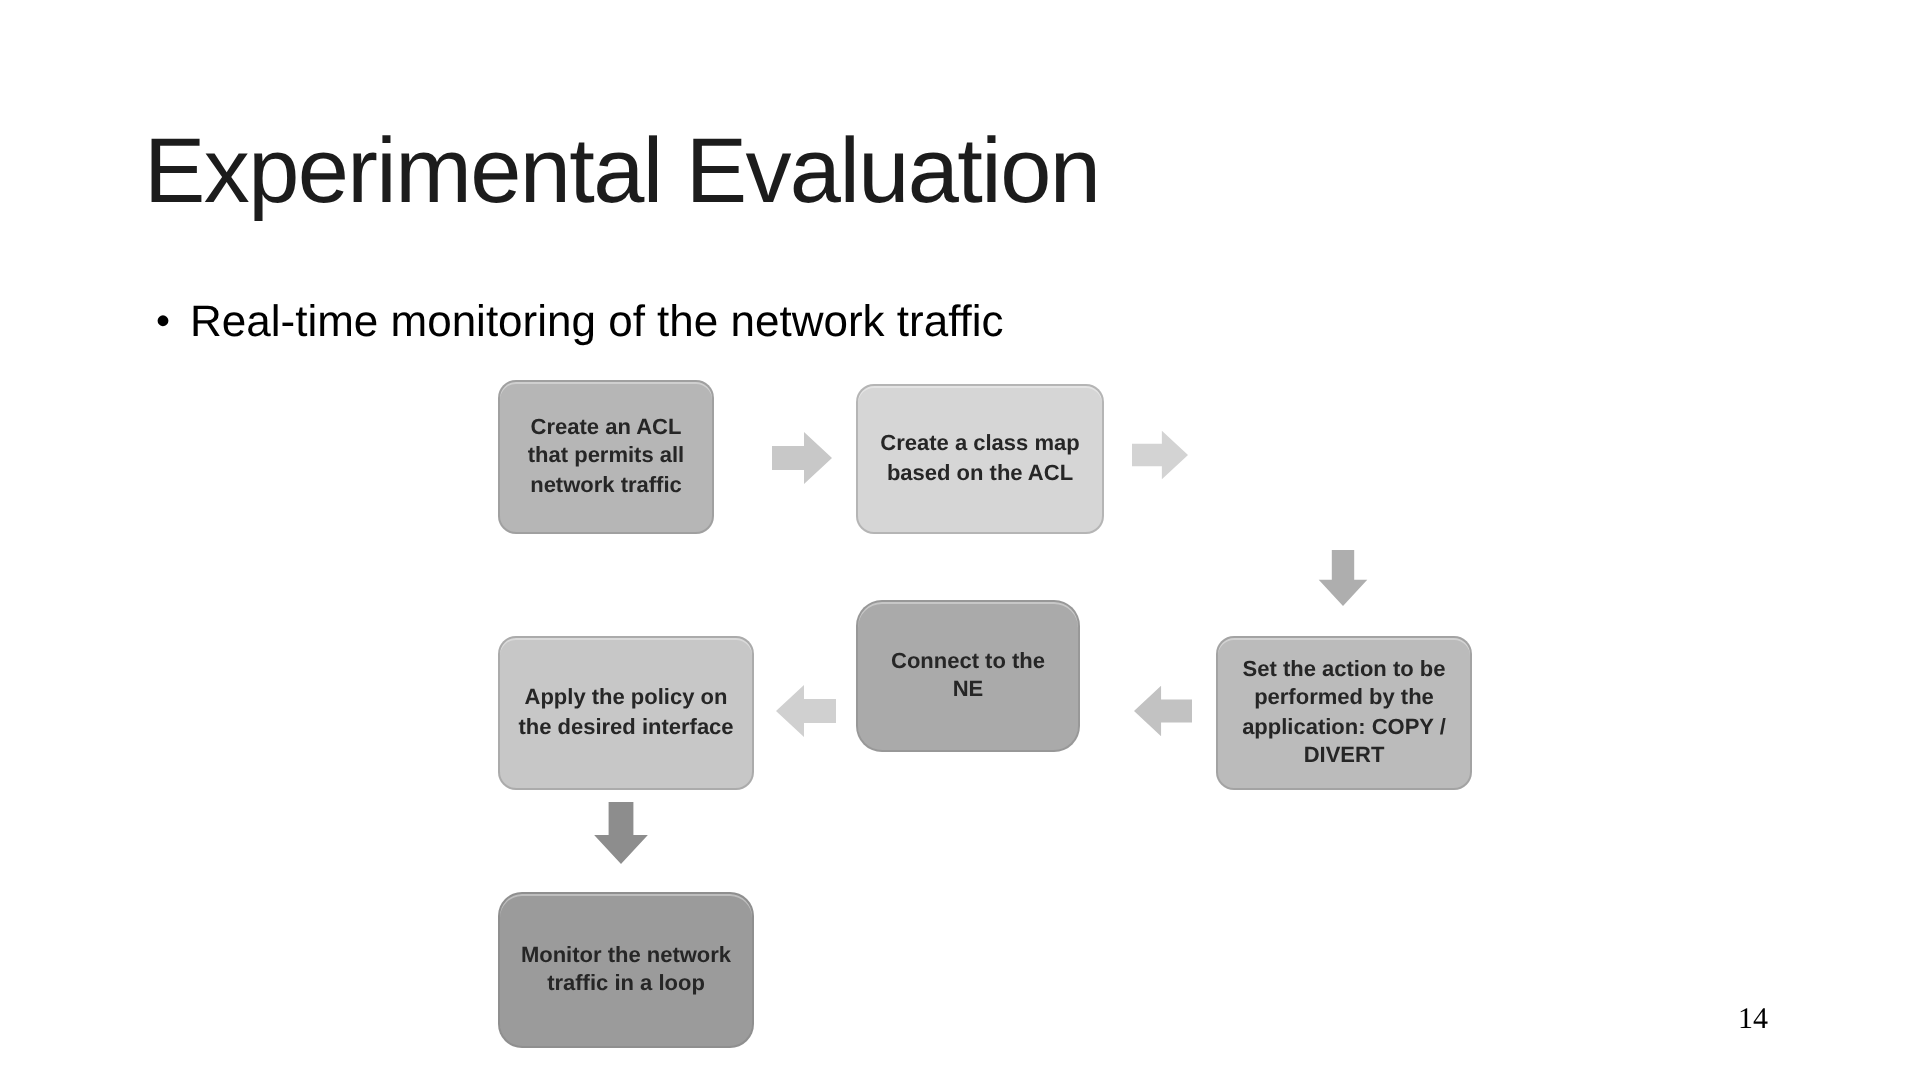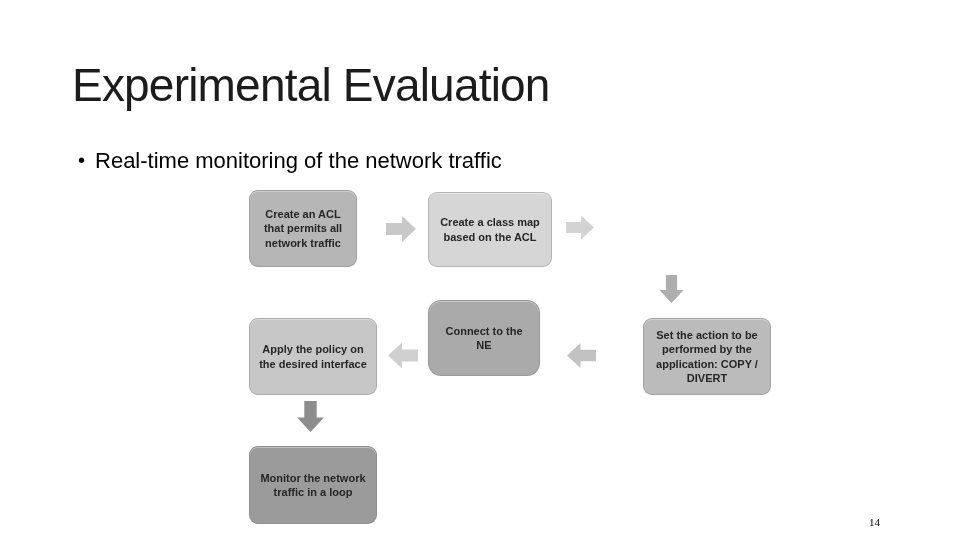--- a/index.html
+++ b/index.html
@@ -53,35 +53,35 @@
     font-size: 11px;
     font-weight: bold;
     line-height: 1.3;
     color: #262626;
   }
   .box-1 { left: 249px; top: 190px; width: 108px; height: 77px; }
   .box-2 { left: 428px; top: 192px; width: 124px; height: 75px; }
   .box-3 { left: 608px; top: 192px; width: 128px; height: 76px; }
   .box-4 { left: 249px; top: 318px; width: 128px; height: 77px; }
   .box-5 { left: 428px; top: 300px; width: 112px; height: 76px; border-radius: 13px; }
-  .box-6 { left: 608px; top: 318px; width: 128px; height: 77px; margin-left: 35px; }
-  .box-7 { left: 249px; top: 446px; width: 128px; height: 78px; }
+  .box-6 { left: 608px; top: 318px; width: 128px; height: 77px; }
+  .box-7 { left: 249px; top: 446px; width: 128px; height: 78px; border-radius: 12px; }
   .flow-arrow { position: absolute; }
   .arrow-r1 { left: 386px; top: 216px; }
   .arrow-r2 { left: 566px; top: 215px; }
   .arrow-d1 { left: 655px; top: 275px; }
   .arrow-l1 { left: 567px; top: 342px; }
   .arrow-l2 { left: 388px; top: 342px; }
   .arrow-d2 { left: 294px; top: 401px; }
   .page-number {
     position: absolute;
     left: 869px;
-    top: 516px;
+    top: 502px;
     font-family: "Liberation Serif", serif;
-    font-size: 11px;
+    font-size: 15px;
     color: #000000;
   }
 </style>
 </head>
 <body>
 
 <div class="slide">
 
   <div class="slide-title">Experimental Evaluation</div>
 

